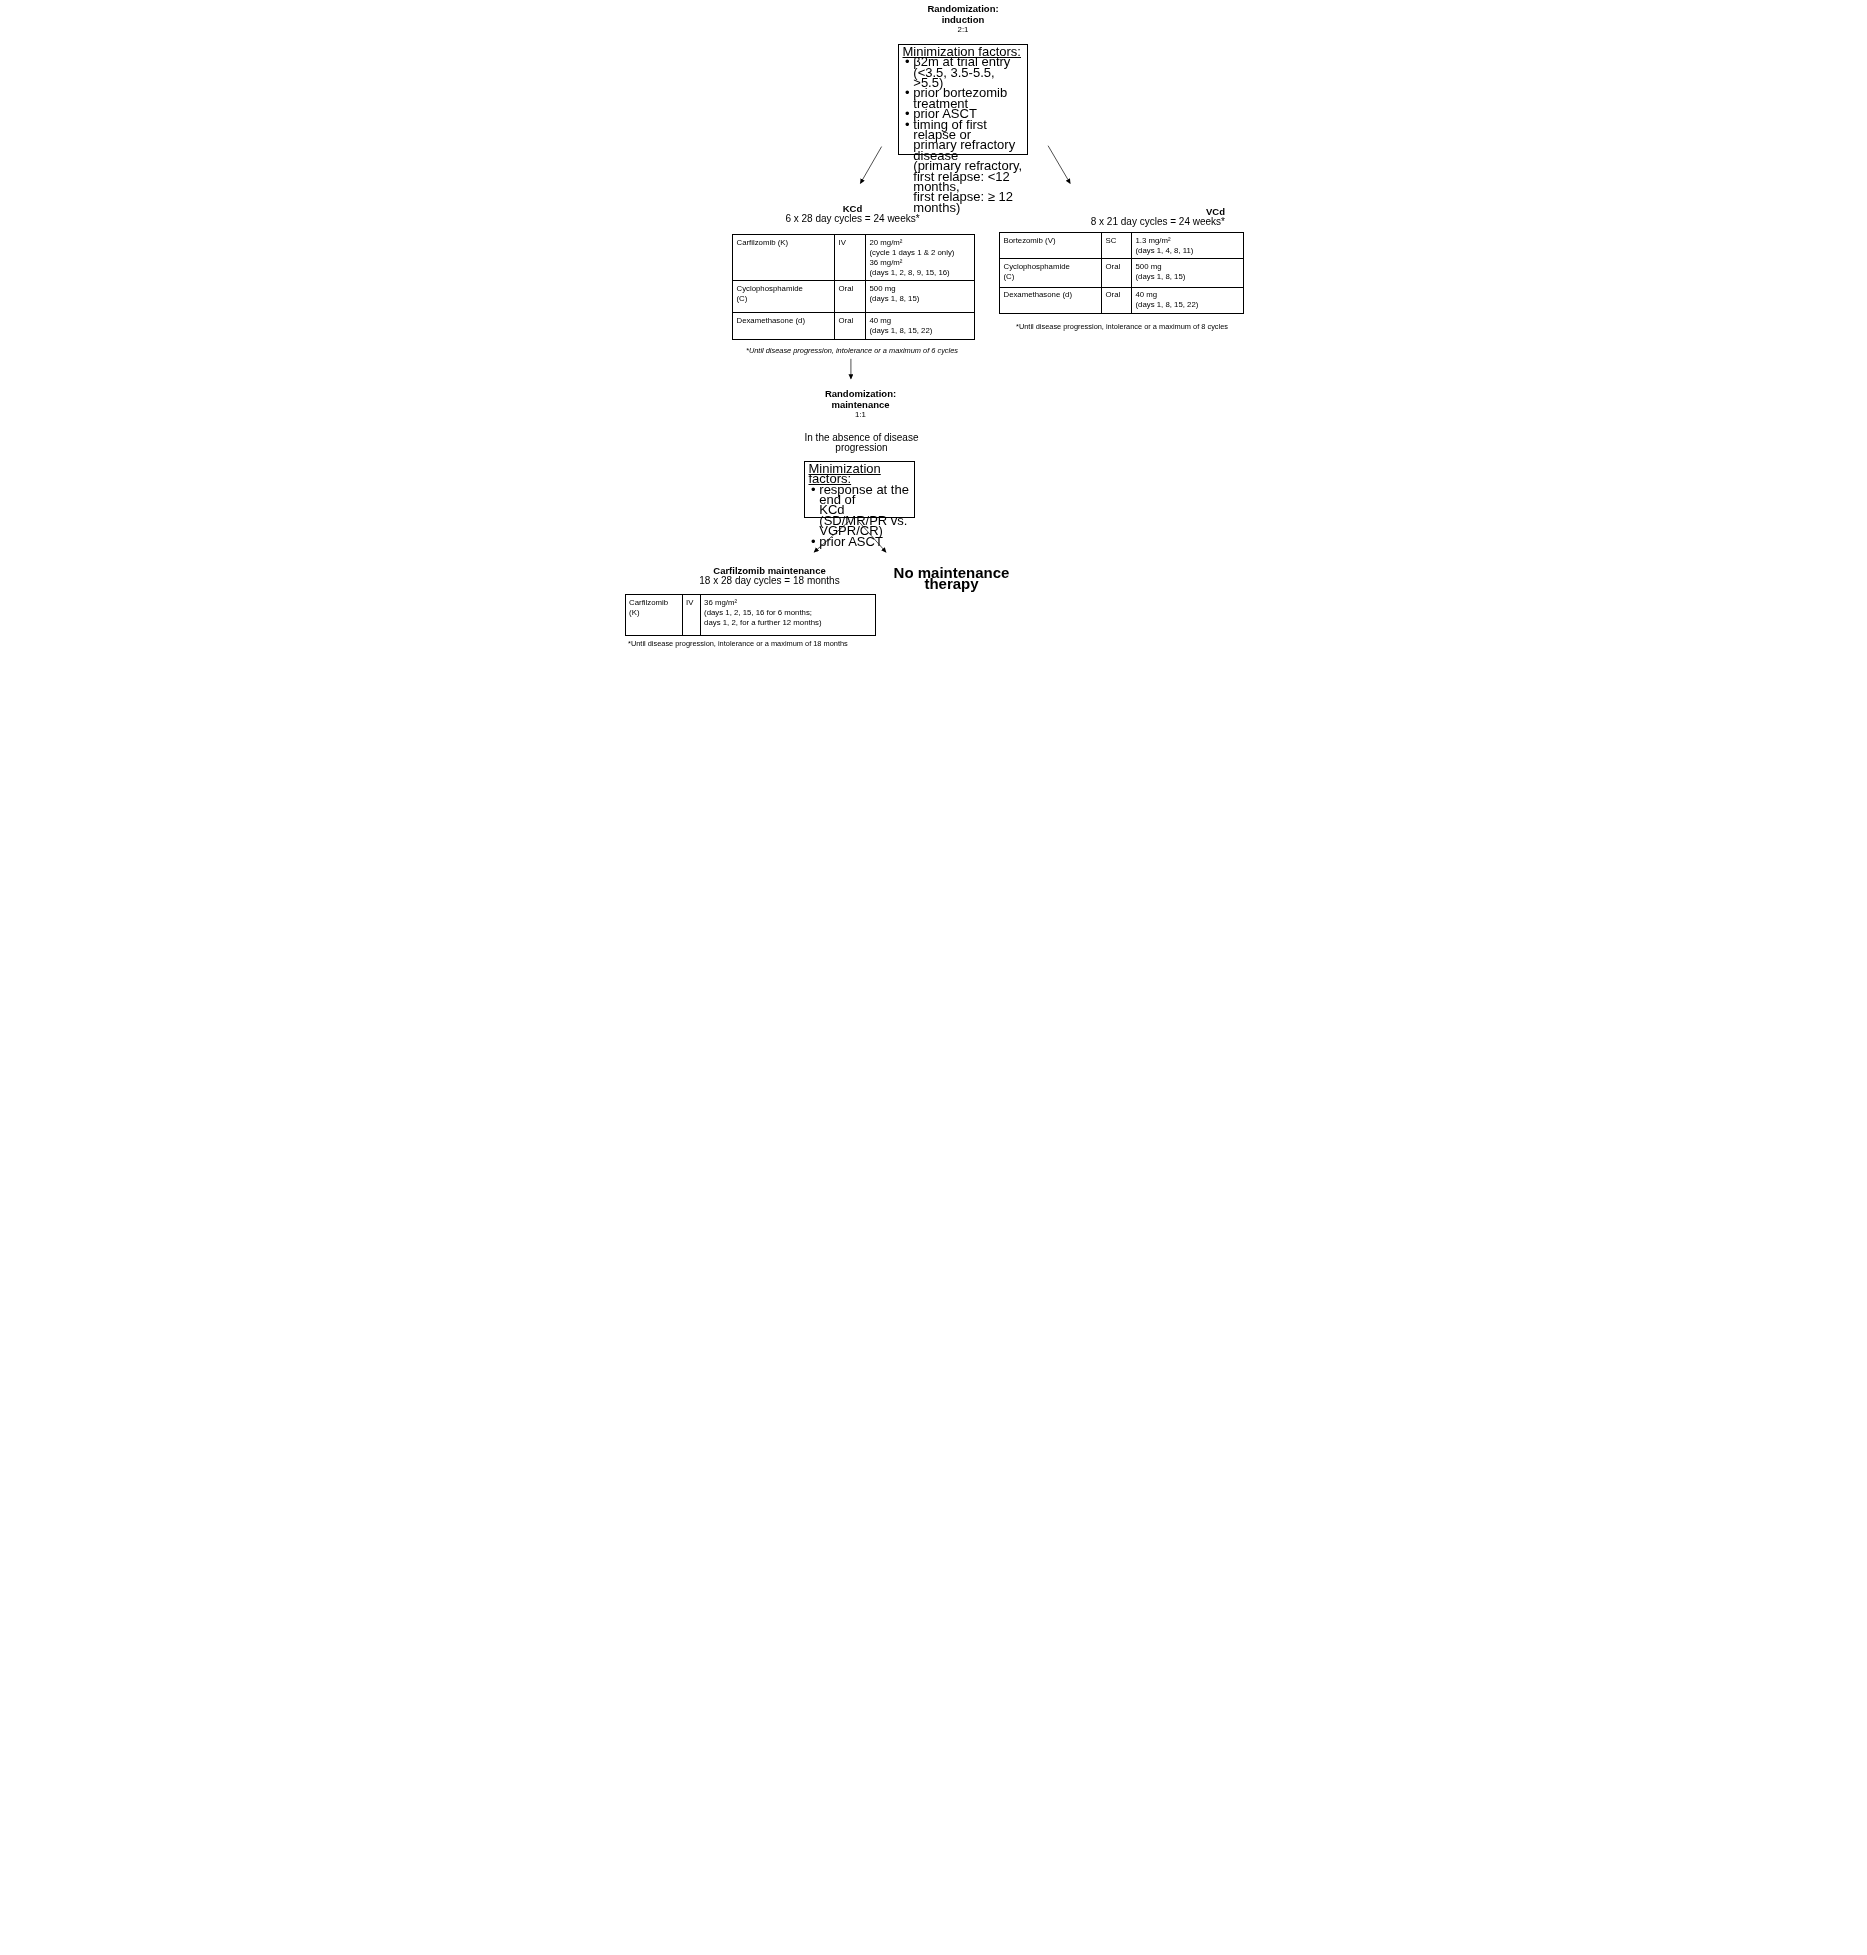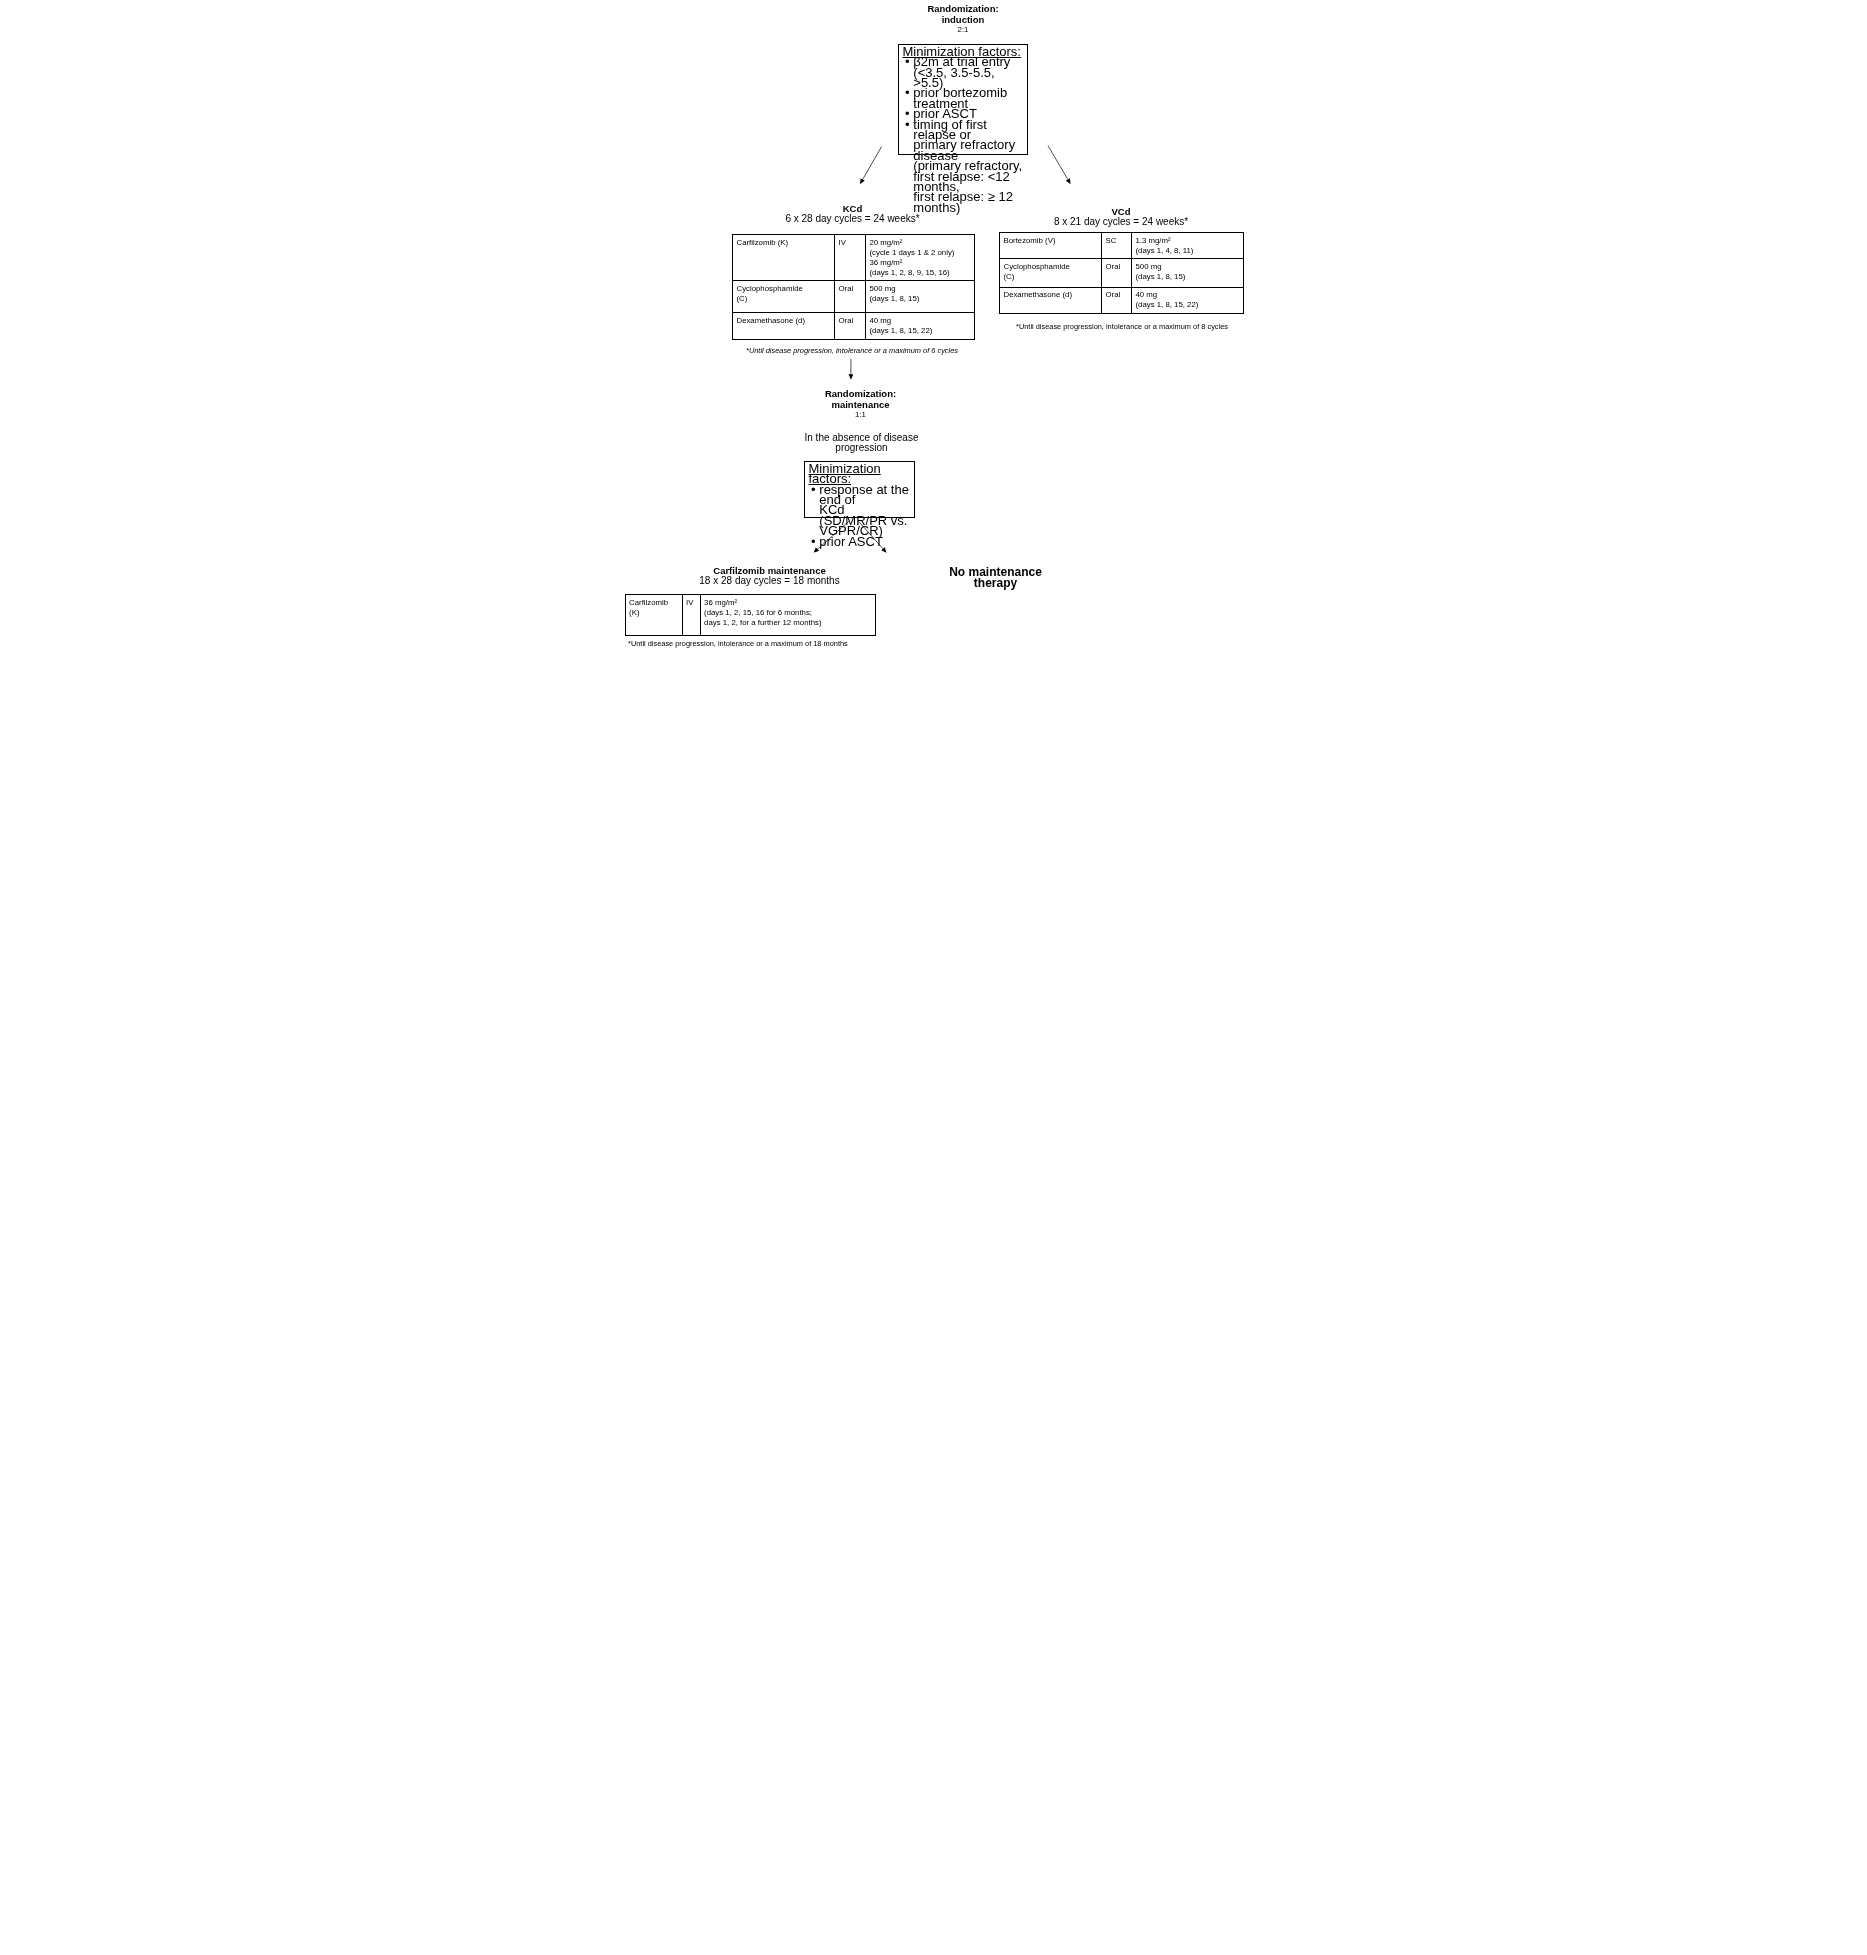--- a/index.html
+++ b/index.html
@@ -8,21 +8,21 @@
     width: 623px;
     height: 652px;
     margin: 0 auto;
     background: #ffffff;
     color: #000000;
     font-family: "Liberation Sans", sans-serif;
   }
   .abs { position: absolute; box-sizing: border-box; }
   .center { text-align: center; }
   .bold-title { font-weight: 700; font-size: 9.5px; line-height: 11.2px; }
-  .big-label { font-weight: 700; font-size: 12px; line-height: 11.2px; margin-left: 44px; }
+  .big-label { font-weight: 700; font-size: 15px; line-height: 11.2px; }
   .sub { font-size: 10px; line-height: 9.5px; }
   .ratio { font-size: 7.8px; line-height: 9.5px; }
   .pre { white-space: pre-line; }
   .box {
     border: 0.9px solid #000000;
     font-size: 13px;
     line-height: 10.4px;
     padding: 1.7px 3.5px;
     background: #ffffff;
   }
@@ -118,21 +118,21 @@
         <td>Dexamethasone (d)</td>
         <td>Oral</td>
         <td>40 mg
 (days 1, 8, 15, 22)</td>
       </tr>
     </tbody>
   </table>
 
   <div class="abs center footnote" style="left:100px; top:346px; width:260px;font-style:italic;">*Until disease progression, intolerance or a maximum of 6 cycles</div>
 
-  <div class="abs center" style="left:377px; top:206px; width:244px;">
+  <div class="abs center" style="left:359px; top:206px; width:244px;text-align:right;">
     <div class="bold-title">VCd</div>
     <div class="sub">8 x 21 day cycles = 24 weeks*</div>
   </div>
 
   <table class="drug abs" style="left:377px; top:232px; width:244px;">
     <colgroup>
         <col style="width:102px">
         <col style="width:30px">
         <col style="width:112px">
       </colgroup>

